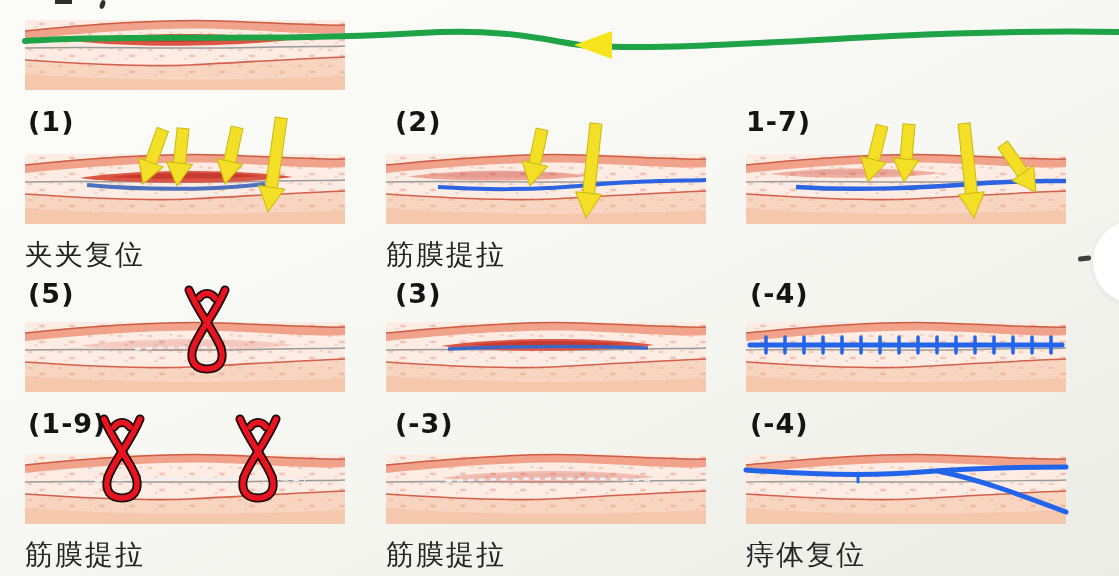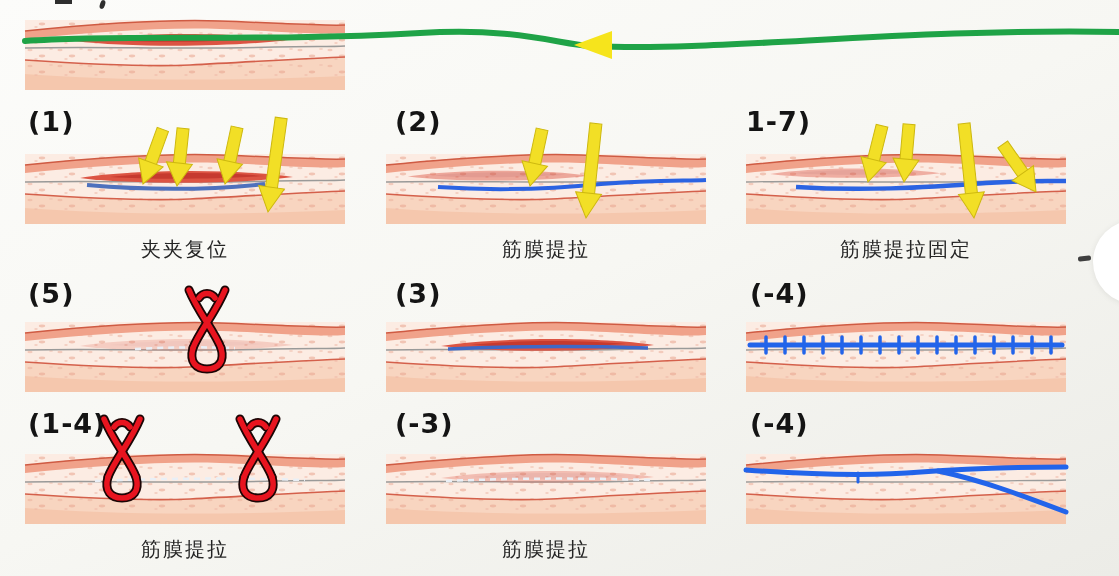--- a/index.html
+++ b/index.html
@@ -4,21 +4,21 @@
 <style>
   html,body{margin:0;padding:0;background:#e9e9e6;}
   .stage{position:relative;width:1119px;height:576px;overflow:hidden;
          background:linear-gradient(155deg,#fcfcfa 0%,#f7f7f3 50%,#ecece7 100%);
          font-family:"DejaVu Sans",sans-serif;}
   .frag-bar{position:absolute;background:#2e2e2e;}
   .frag-comma{position:absolute;background:#2e2e2e;border-radius:45%;transform:rotate(18deg);}
   .cell{position:absolute;width:320px;height:76px;}
   svg.art{position:absolute;left:0;top:0;width:100%;height:100%;overflow:visible;}
   .num{position:absolute;font-weight:bold;font-size:27px;color:#141414;letter-spacing:1px;}
-  .cap{position:absolute;width:320px;text-align:center;font-size:20px;color:#242424;font-weight:500;letter-spacing:2px;}
+  .cap{position:absolute;width:320px;text-align:left;font-size:28px;color:#242424;font-weight:500;letter-spacing:2px;}
   .greenline{position:absolute;left:0;top:0;pointer-events:none;}
   .float-btn{position:absolute;width:84px;height:84px;border-radius:50%;background:#ffffff;
              box-shadow:0 1px 6px rgba(0,0,0,0.08);right:-58px;top:220px;}
   .dash-mark{position:absolute;left:1078px;top:256px;width:13px;height:5px;background:#3f3f3f;
              border-radius:2px;transform:rotate(-6deg);}
 </style>
 </head>
 <body>
 
 <div class="stage">
@@ -120,21 +120,20 @@
       <path d="M50,39 C115,43 175,40 240,35 C285,32 305,33 320,33" fill="none" stroke="#2b63e2" stroke-width="4.5"></path>
       <use href="#arrow-s" x="109" y="-24" transform="rotate(14 122 34)"></use>
       <use href="#arrow-s" x="145" y="-24" transform="rotate(5 158 34)"></use>
       <use href="#arrow-l" x="215" y="-25" transform="rotate(-6 228 70)"></use>
       <use href="#arrow-s" x="277" y="-14" transform="rotate(-35 290 44)"></use>
     </svg>
   </div>
 
   <div class="cap" style="left:25px;top:236px">夹夹复位</div>
   <div class="cap" style="left:386px;top:236px">筋膜提拉</div>
-  <div class="cap" style="left:746px;top:236px">筋膜提拉固定</div>
 
   <div class="num" style="left:28px;top:278px">(5)</div>
   <div class="num" style="left:395px;top:278px">(3)</div>
   <div class="num" style="left:750px;top:278px">(-4)</div>
 
   <div class="cell" style="left:25px;top:316px">
     <svg class="art" viewBox="0 0 320 76" preserveAspectRatio="none">
       <use href="#tissue"></use>
       <use href="#lesion" opacity="0.2"></use>
       <path d="M110,33 C145,31 180,31 210,32" fill="none" stroke="#e9eff6" stroke-width="2.5" stroke-dasharray="6 5"></path>
@@ -153,21 +152,21 @@
   <div class="cell" style="left:746px;top:316px">
     <svg class="art" viewBox="0 0 320 76" preserveAspectRatio="none">
       <use href="#tissue"></use>
       <g>
         <path d="M4,29 L316,29" fill="none" stroke="#2264ea" stroke-width="5" stroke-linecap="round"></path>
         <path d="M20,21 V37 M39,21 V37 M58,21 V37 M77,21 V37 M96,21 V37 M115,21 V37 M134,21 V37 M153,21 V37 M172,21 V37 M191,21 V37 M210,21 V37 M229,21 V37 M248,21 V37 M267,21 V37 M286,21 V37 M305,21 V37" stroke="#2264ea" stroke-width="3.5" stroke-linecap="round"></path>
       </g>
     </svg>
   </div>
 
-  <div class="num" style="left:28px;top:408px">(1-4)</div>
+  <div class="num" style="left:28px;top:408px">(1-9)</div>
   <div class="num" style="left:395px;top:408px">(-3)</div>
   <div class="num" style="left:750px;top:408px">(-4)</div>
 
   <div class="cell" style="left:25px;top:448px">
     <svg class="art" viewBox="0 0 320 76" preserveAspectRatio="none">
       <use href="#tissue"></use>
       <path d="M70,33 C140,30 220,30 280,32" fill="none" stroke="#e9eff6" stroke-width="2.5" stroke-dasharray="6 5"></path>
       <use href="#clamp" transform="translate(70,-35)"></use>
       <use href="#clamp" transform="translate(206,-35)"></use>
     </svg>
@@ -187,17 +186,18 @@
       <g>
         <path d="M0,22 C70,27 130,28 175,24 C235,19 290,19 320,19" fill="none" stroke="#2264ea" stroke-width="5" stroke-linecap="round"></path>
         <path d="M192,23 C235,32 275,47 320,64" fill="none" stroke="#2264ea" stroke-width="5" stroke-linecap="round"></path>
         <path d="M112,25 L112,34" stroke="#2264ea" stroke-width="3" stroke-linecap="round"></path>
       </g>
     </svg>
   </div>
 
   <div class="cap" style="left:25px;top:536px">筋膜提拉</div>
   <div class="cap" style="left:386px;top:536px">筋膜提拉</div>
+  <div class="cap" style="left:746px;top:536px">痔体复位</div>
 
   <div class="float-btn"></div>
   <div class="dash-mark"></div>
 
 </div>
 
 </body></html>

